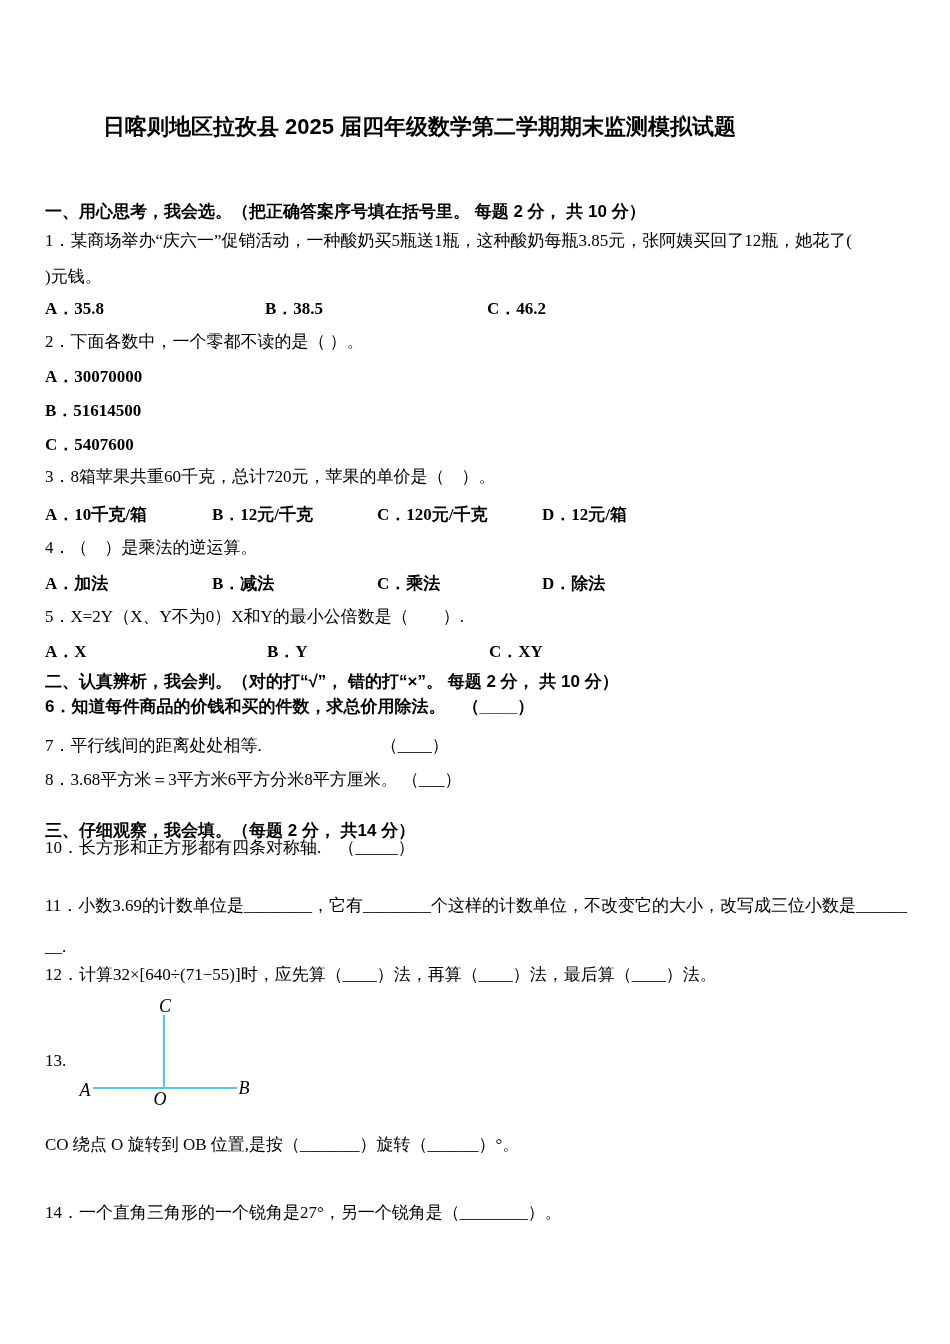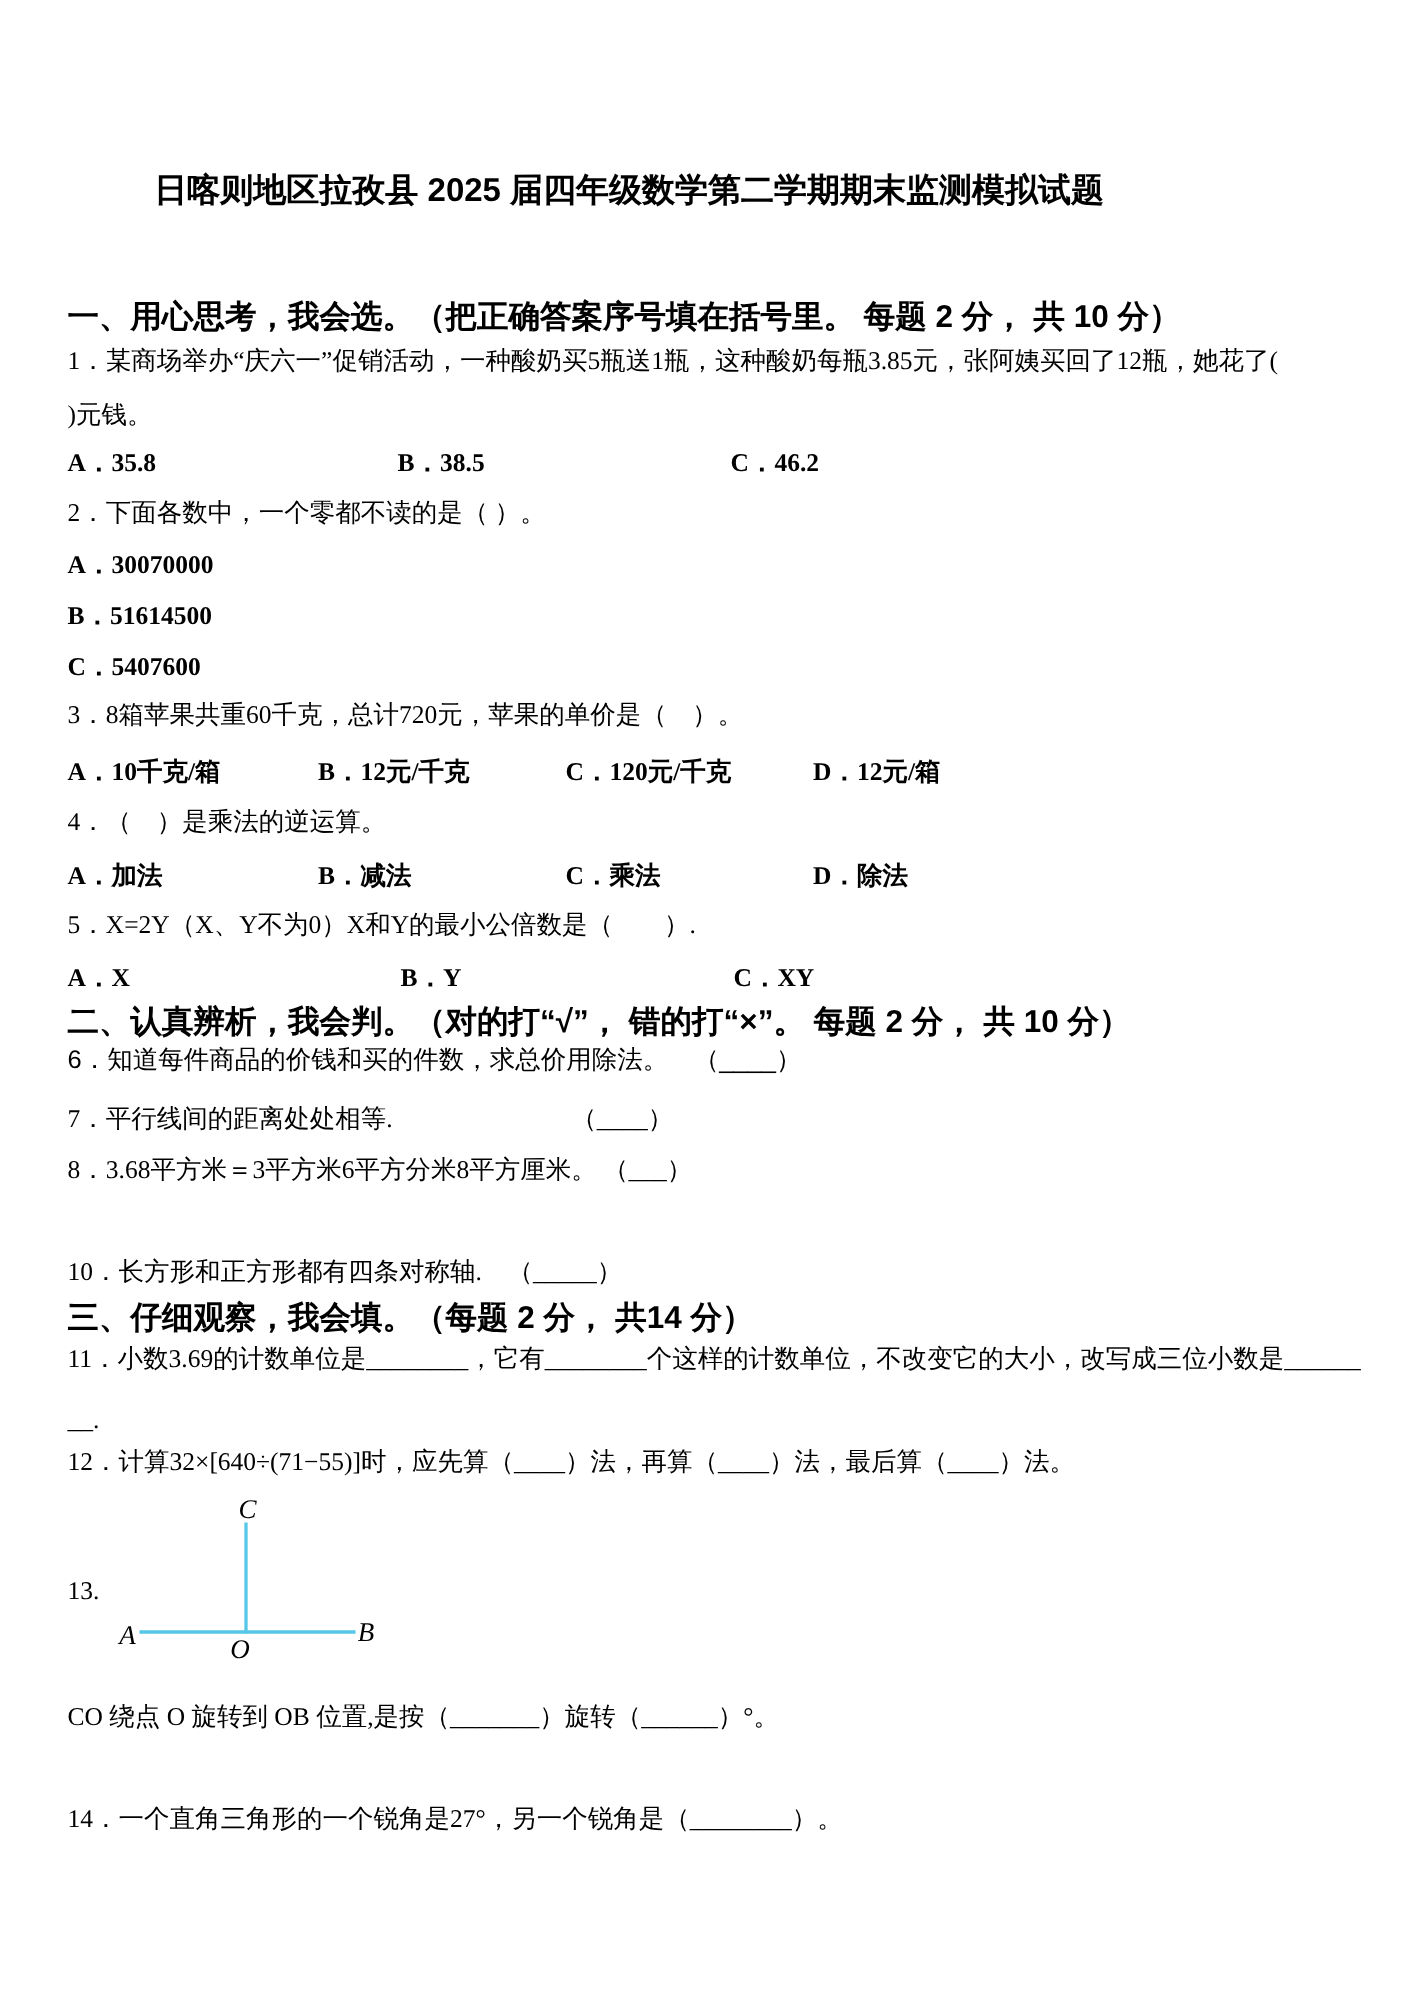--- a/index.html
+++ b/index.html
@@ -27,25 +27,25 @@
     width: 839px;
     text-align: center;
     font-family: "Liberation Sans", sans-serif;
     font-weight: bold;
     font-size: 22px;
     white-space: pre;
   }
   .hdr {
     font-family: "Liberation Sans", sans-serif;
     font-weight: bold;
-    font-size: 21px;
+    font-size: 17px;
   }
   .sans-bold {
     font-family: "Liberation Sans", sans-serif;
-    font-weight: normal;
+    font-weight: bold;
   }
   .optrow {
     position: absolute;
     left: 0;
     width: 774px;
     height: 22px;
   }
   .opt {
     position: absolute;
     font-size: 17px;
@@ -107,21 +107,21 @@
     <span class="opt" style="left:267px">B．Y</span>
     <span class="opt" style="left:489px">C．XY</span>
   </div>
 
   <div class="line hdr" style="top:671px">二、认真辨析，我会判。（对的打“√”， 错的打“×”。 每题 2 分， 共 10 分）</div>
   <div class="line sans-bold" style="top:696px">6．知道每件商品的价钱和买的件数，求总价用除法。　（____）</div>
   <div class="line" style="top:735px">7．平行线间的距离处处相等.　　　　　　　（____）</div>
   <div class="line" style="top:769px">8．3.68平方米＝3平方米6平方分米8平方厘米。 （___）</div>
   <div class="line" style="top:837px">10．长方形和正方形都有四条对称轴.　（_____）</div>
 
-  <div class="line hdr" style="top:868px">三、仔细观察，我会填。（每题 2 分， 共14 分）</div>
+  <div class="line hdr" style="top:820px">三、仔细观察，我会填。（每题 2 分， 共14 分）</div>
   <div class="line" style="top:895px">11．小数3.69的计数单位是________，它有________个这样的计数单位，不改变它的大小，改写成三位小数是______</div>
   <div class="line" style="top:936px">__.</div>
   <div class="line" style="top:964px">12．计算32×[640÷(71−55)]时，应先算（____）法，再算（____）法，最后算（____）法。</div>
 
   <div class="line" style="top:1050px">13.</div>
 
   <svg class="fig" width="230" height="125" viewBox="0 0 230 125">
     <line x1="128" y1="22" x2="128" y2="96" stroke-width="2.2" stroke="#55c8e8"></line>
     <line x1="57" y1="95" x2="201" y2="95" stroke-width="2.2" stroke="#55c8e8"></line>
     <text x="129" y="19" text-anchor="middle">C</text>

